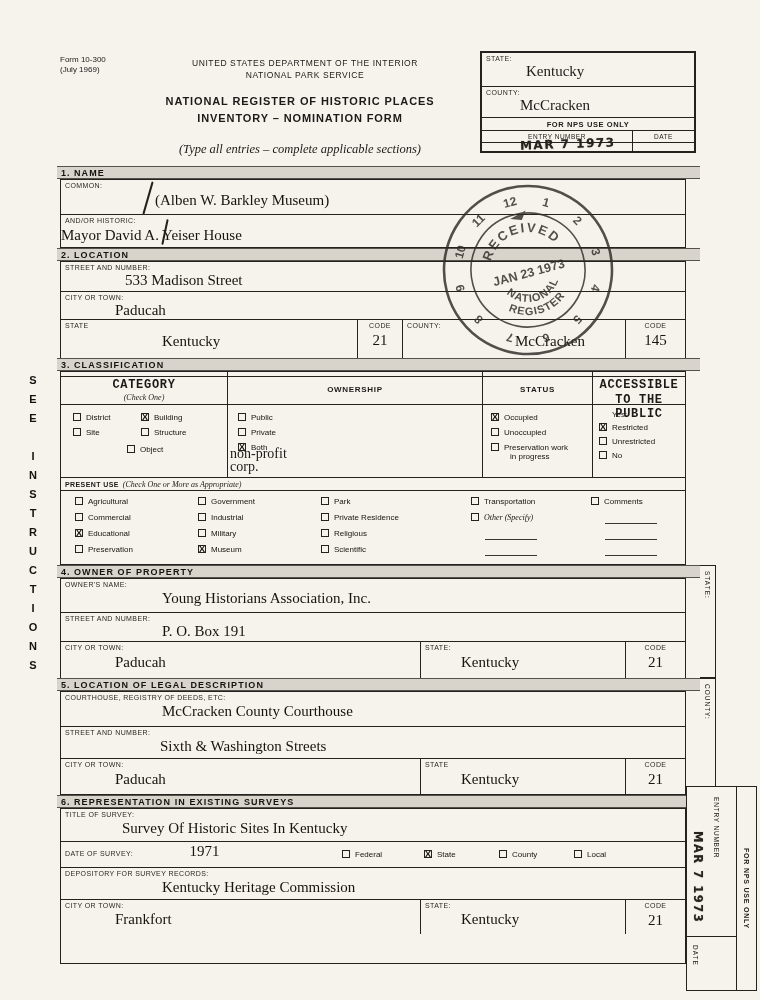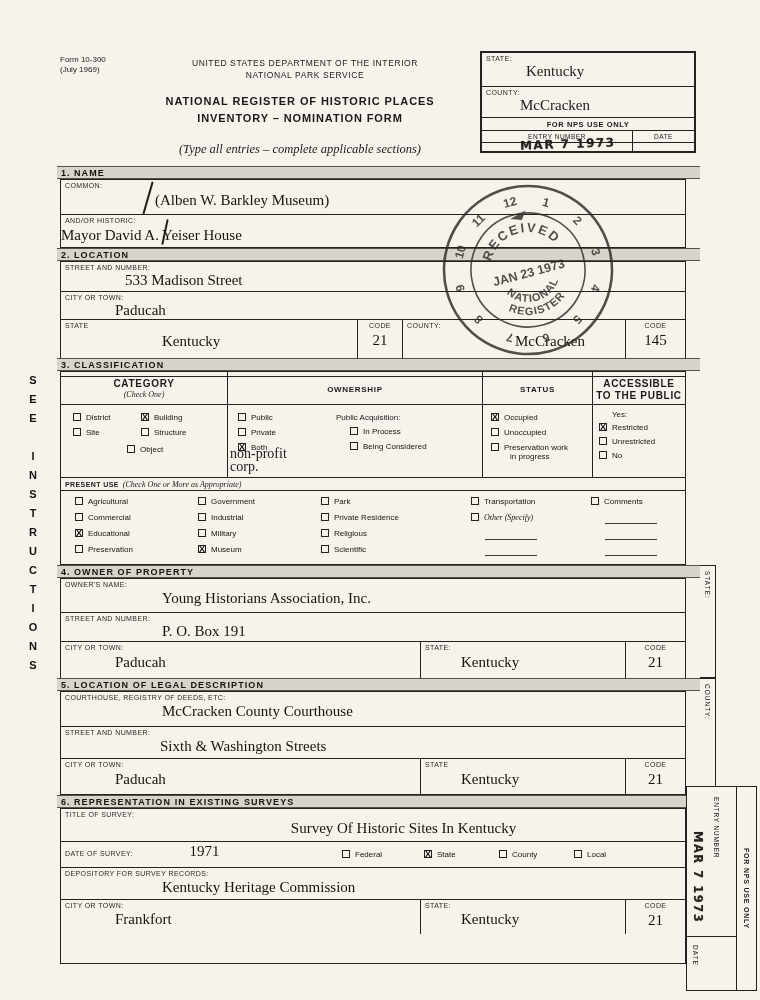--- a/index.html
+++ b/index.html
@@ -30,21 +30,21 @@
   .cb { display:flex; align-items:flex-start; gap:5px; font-size:8px; line-height:9px; margin-bottom:6px; white-space:nowrap; color:#17130e; }
   .cbx { width:8px; height:8px; border:1.1px solid #24221f; font-family:"Liberation Sans",sans-serif;
          font-weight:bold; font-size:9px; line-height:7px; text-align:center; color:#14110c; flex:none; }
   .cbl2 { display:block; padding-left:6px; }
 
   
   .cls-head { display:flex; height:33px; border-bottom:1px solid #24221f; text-align:center; }
   .cls-body { display:flex; height:72px; }
   .cls-head > div + div, .cls-body > div + div { border-left:1px solid #24221f; }
   .c1 { width:166px; } .c2 { width:255px; } .c3 { width:110px; } .c4 { flex:1; }
-  .chl { font-weight:bold; font-size:10px; letter-spacing:.7px; margin-top:6px; }
+  .chl { font-weight:bold; font-size:12px; letter-spacing:.7px; margin-top:6px;font-family:Liberation Mono, monospace; }
   .chl-mid { font-weight:bold; font-size:8px; letter-spacing:.7px; margin-top:13px; }
   .chl2 { font-style:italic; font-family:"Liberation Serif",serif; font-size:8px; margin-top:1px; }
 
   .pu-row { height:14px; border-bottom:1px solid #24221f; display:flex; align-items:center; gap:4px; padding-left:4px; }
   .pu-main { font-size:7px; font-weight:bold; letter-spacing:.4px; }
   .pu-note { font-size:8px; font-style:italic; font-family:"Liberation Serif",serif; }
   .pu-grid { display:flex; padding-top:6px; height:74px; }
   .pu-grid .cb { margin-bottom:7px; }
   .fline { width:52px; height:11px; border-bottom:1px solid #3a3732; margin:0 0 5px 14px; }
 
@@ -277,33 +277,20 @@
               </span>
             <span class="cb">
                 <span class="cbx"></span>
                 <span>Private</span>
               </span>
             <span class="cb">
                 <span class="cbx">X</span>
                 <span>Both</span>
               </span>
           </div>
-          <div>
-            <div style="font-size:8px; margin-bottom:5px;">Public Acquisition:</div>
-            <div style="margin-left:14px;">
-              <span class="cb">
-                  <span class="cbx"></span>
-                  <span>In Process</span>
-                </span>
-              <span class="cb">
-                  <span class="cbx"></span>
-                  <span>Being Considered</span>
-                </span>
-            </div>
-          </div>
         </div>
         <div class="abs" style="left:2px; top:42px; font-family:'Liberation Serif',serif; font-size:14px; line-height:13px;">
           <div>non-profit</div>
           <div>corp.</div>
         </div>
       </div>
 
       <div class="c3" style="padding:8px 0 0 8px;">
         <span class="cb">
             <span class="cbx">X</span>
@@ -488,21 +475,21 @@
     </div>
   </div>
 
   <div class="secbar" style="top:795px;">
     <span class="num">6.</span>
     <span>REPRESENTATION IN EXISTING SURVEYS</span>
   </div>
   <div class="bx" style="top:808px; height:156px;">
     <div class="frow first" style="height:32px;">
       <span class="lbl">TITLE OF SURVEY:</span>
-      <span class="val" style="margin-left:61px; margin-top:3px;text-align:center;">Survey Of Historic Sites In Kentucky</span>
+      <span class="val" style="margin-left:61px; margin-top:3px;">Survey Of Historic Sites In Kentucky</span>
     </div>
     <div class="frow" style="height:26px;">
       <span class="lbl" style="display:inline-block;">DATE OF SURVEY:</span>
       <span class="val" style="display:inline-block; margin-left:52px; vertical-align:top;">1971</span>
       <span class="cb abs" style="left:281px; top:8px;">
           <span class="cbx"></span>
           <span>Federal</span>
         </span>
       <span class="cb abs" style="left:363px; top:8px;">
           <span class="cbx">X</span>

